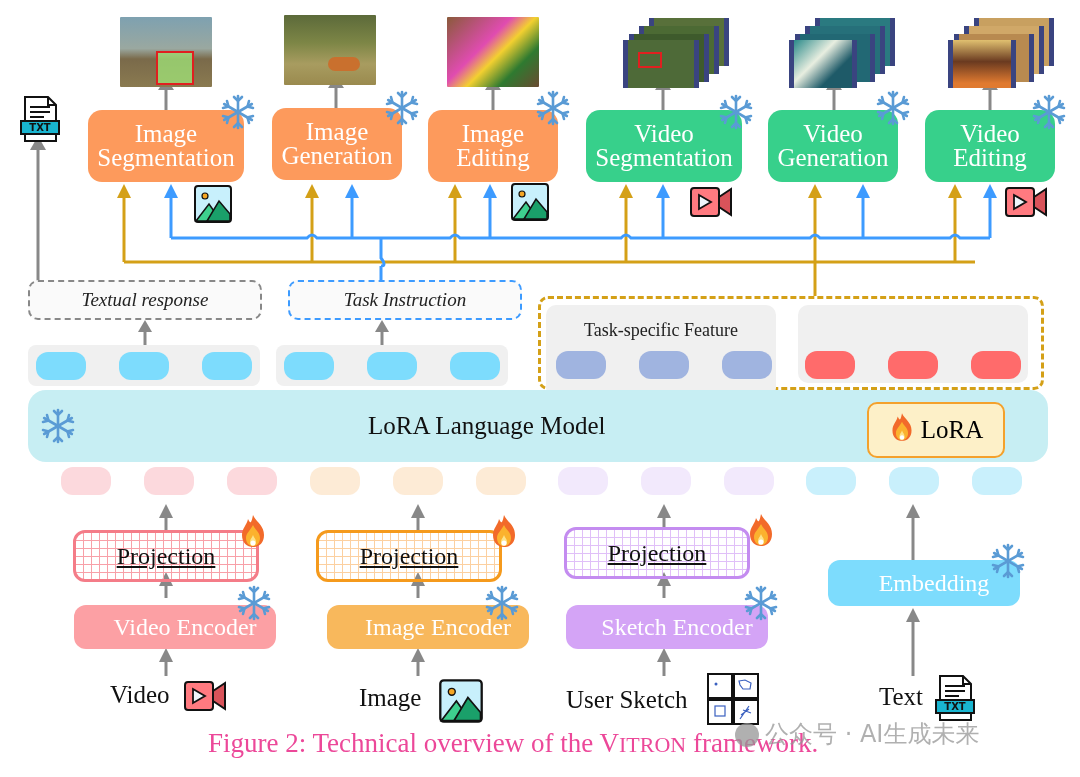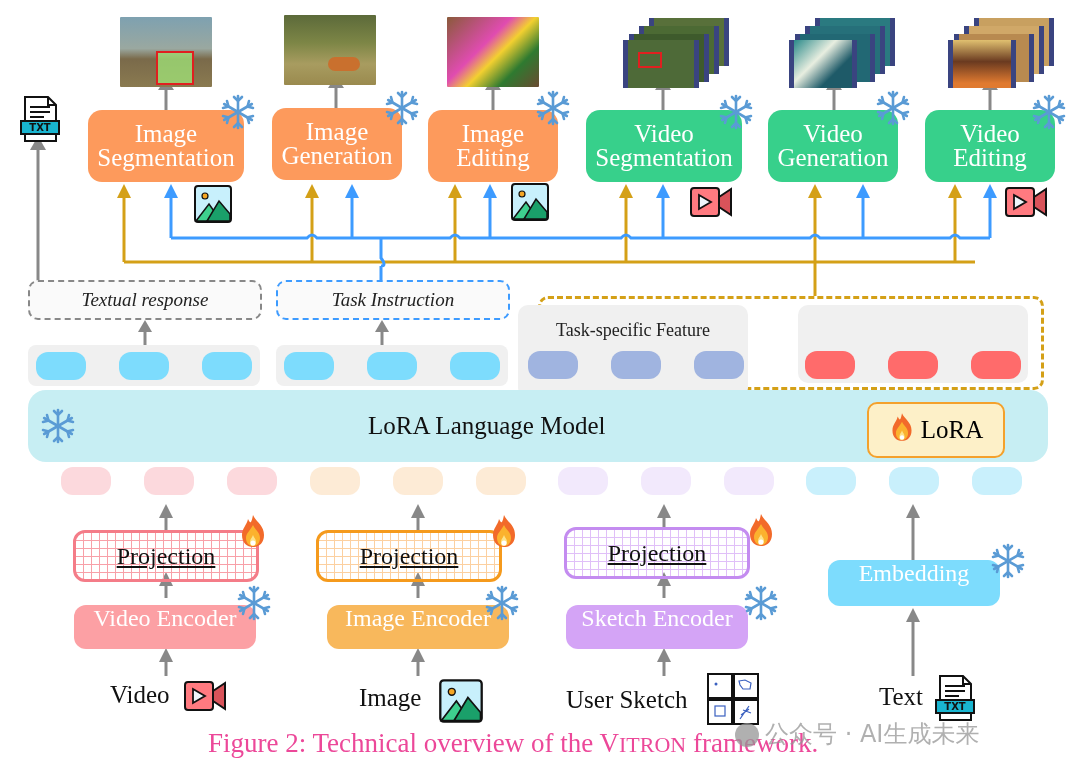--- a/index.html
+++ b/index.html
@@ -27,21 +27,21 @@
   .feat-outer { position: absolute; border: 3px dashed #d4a017; border-radius: 10px; }
   .feat-panel { position: absolute; background: #f0f0f0; border-radius: 10px; text-align: center; font-size: 18px; color: #222; }
 
   .llm { position: absolute; left: 28px; top: 390px; width: 1020px; height: 72px; background: #c7eef3; border-radius: 18px; }
   .llm-label { position: absolute; left: 368px; top: 412px; font-size: 25px; color: #111; }
   .lora { position: absolute; left: 867px; top: 402px; width: 134px; height: 52px; background: #fdf0c8; border: 2px solid #f4a12c; border-radius: 10px; font-size: 25px; display: flex; align-items: center; justify-content: center; gap: 6px; }
 
   .proj { position: absolute; width: 180px; height: 46px; border-radius: 12px; border: 3px solid; font-size: 24px; display: flex; align-items: center; justify-content: center; color: #111;
           background-image: linear-gradient(rgba(0,0,0,0) 90%, currentColor 90%), linear-gradient(90deg, rgba(0,0,0,0) 90%, currentColor 90%); background-size: 8px 8px; }
   .proj span { color: #111; background: transparent; text-decoration: underline; }
-  .enc { position: absolute; width: 182px; height: 44px; border-radius: 12px; color: #fff; font-size: 24px; display: flex; justify-content: center; }
+  .enc { position: absolute; width: 182px; height: 44px; border-radius: 12px; color: #fff; font-size: 24px; display: flex; align-items: center; justify-content: center; padding-left: 20px; }
 
   .inlabel { position: absolute; font-size: 25px; color: #111; }
   .caption { position: absolute; left: 208px; top: 728px; font-size: 27px; color: #ec4899; white-space: nowrap; }
   .caption .sc { font-variant: small-caps; }
   .watermark { position: absolute; left: 735px; top: 718px; font-family: "DejaVu Sans", sans-serif; font-size: 24px; color: rgba(150,150,150,0.75); white-space: nowrap; }
 
   .icon { position: absolute; }
 </style>
 </head>
 <body>
@@ -348,37 +348,37 @@
     </svg></div>
 <div class="icon camicon" style="left:1004px;top:185px;"><svg width="44" height="34" viewBox="0 0 44 34">
       <rect x="2" y="3" width="28" height="28" rx="3" fill="#ff7a80" stroke="#111" stroke-width="2"></rect>
       <path d="M30,12 L42,4 L42,30 L30,22 z" fill="#d9535a" stroke="#111" stroke-width="2"></path>
       <path d="M10,10 L22,17 L10,24 z" fill="#eef6fb" stroke="#111" stroke-width="1.8"></path>
     </svg></div>
 
 <div class="dbox" style="left:28px;top:280px;width:230px;align-items:center;">
   <span>Textual response</span>
 </div>
-<div class="dbox blue" style="left:276px;top:280px;width:230px;">
+<div class="dbox blue" style="left:288px;top:280px;width:230px;">
   <span>Task Instruction</span>
 </div>
 
 <div class="token-group" style="left:28px;top:345px;width:232px;">
   <div class="tok" style="left:8px;top:7px;background:#7ddcfd;"></div>
   <div class="tok" style="left:91px;top:7px;background:#7ddcfd;"></div>
   <div class="tok" style="left:174px;top:7px;background:#7ddcfd;"></div>
 </div>
 <div class="token-group" style="left:276px;top:345px;width:232px;">
   <div class="tok" style="left:8px;top:7px;background:#7ddcfd;"></div>
   <div class="tok" style="left:91px;top:7px;background:#7ddcfd;"></div>
   <div class="tok" style="left:174px;top:7px;background:#7ddcfd;"></div>
 </div>
 
 <div class="feat-outer" style="left:538px;top:296px;width:500px;height:88px;"></div>
-<div class="feat-panel" style="left:518px;top:305px;width:230px;height:93px;">
+<div class="feat-panel" style="left:546px;top:305px;width:230px;height:93px;">
   <div style="position:absolute;left:0;top:15px;width:100%;">Task-specific Feature</div>
   <div class="tok" style="left:10px;top:46px;background:#a0b4e0;"></div>
   <div class="tok" style="left:93px;top:46px;background:#a0b4e0;"></div>
   <div class="tok" style="left:176px;top:46px;background:#a0b4e0;"></div>
 </div>
 <div class="feat-panel" style="left:798px;top:305px;width:230px;height:78px;">
   <div class="tok" style="left:7px;top:46px;background:#ff6b6b;"></div>
   <div class="tok" style="left:90px;top:46px;background:#ff6b6b;"></div>
   <div class="tok" style="left:173px;top:46px;background:#ff6b6b;"></div>
 </div>

